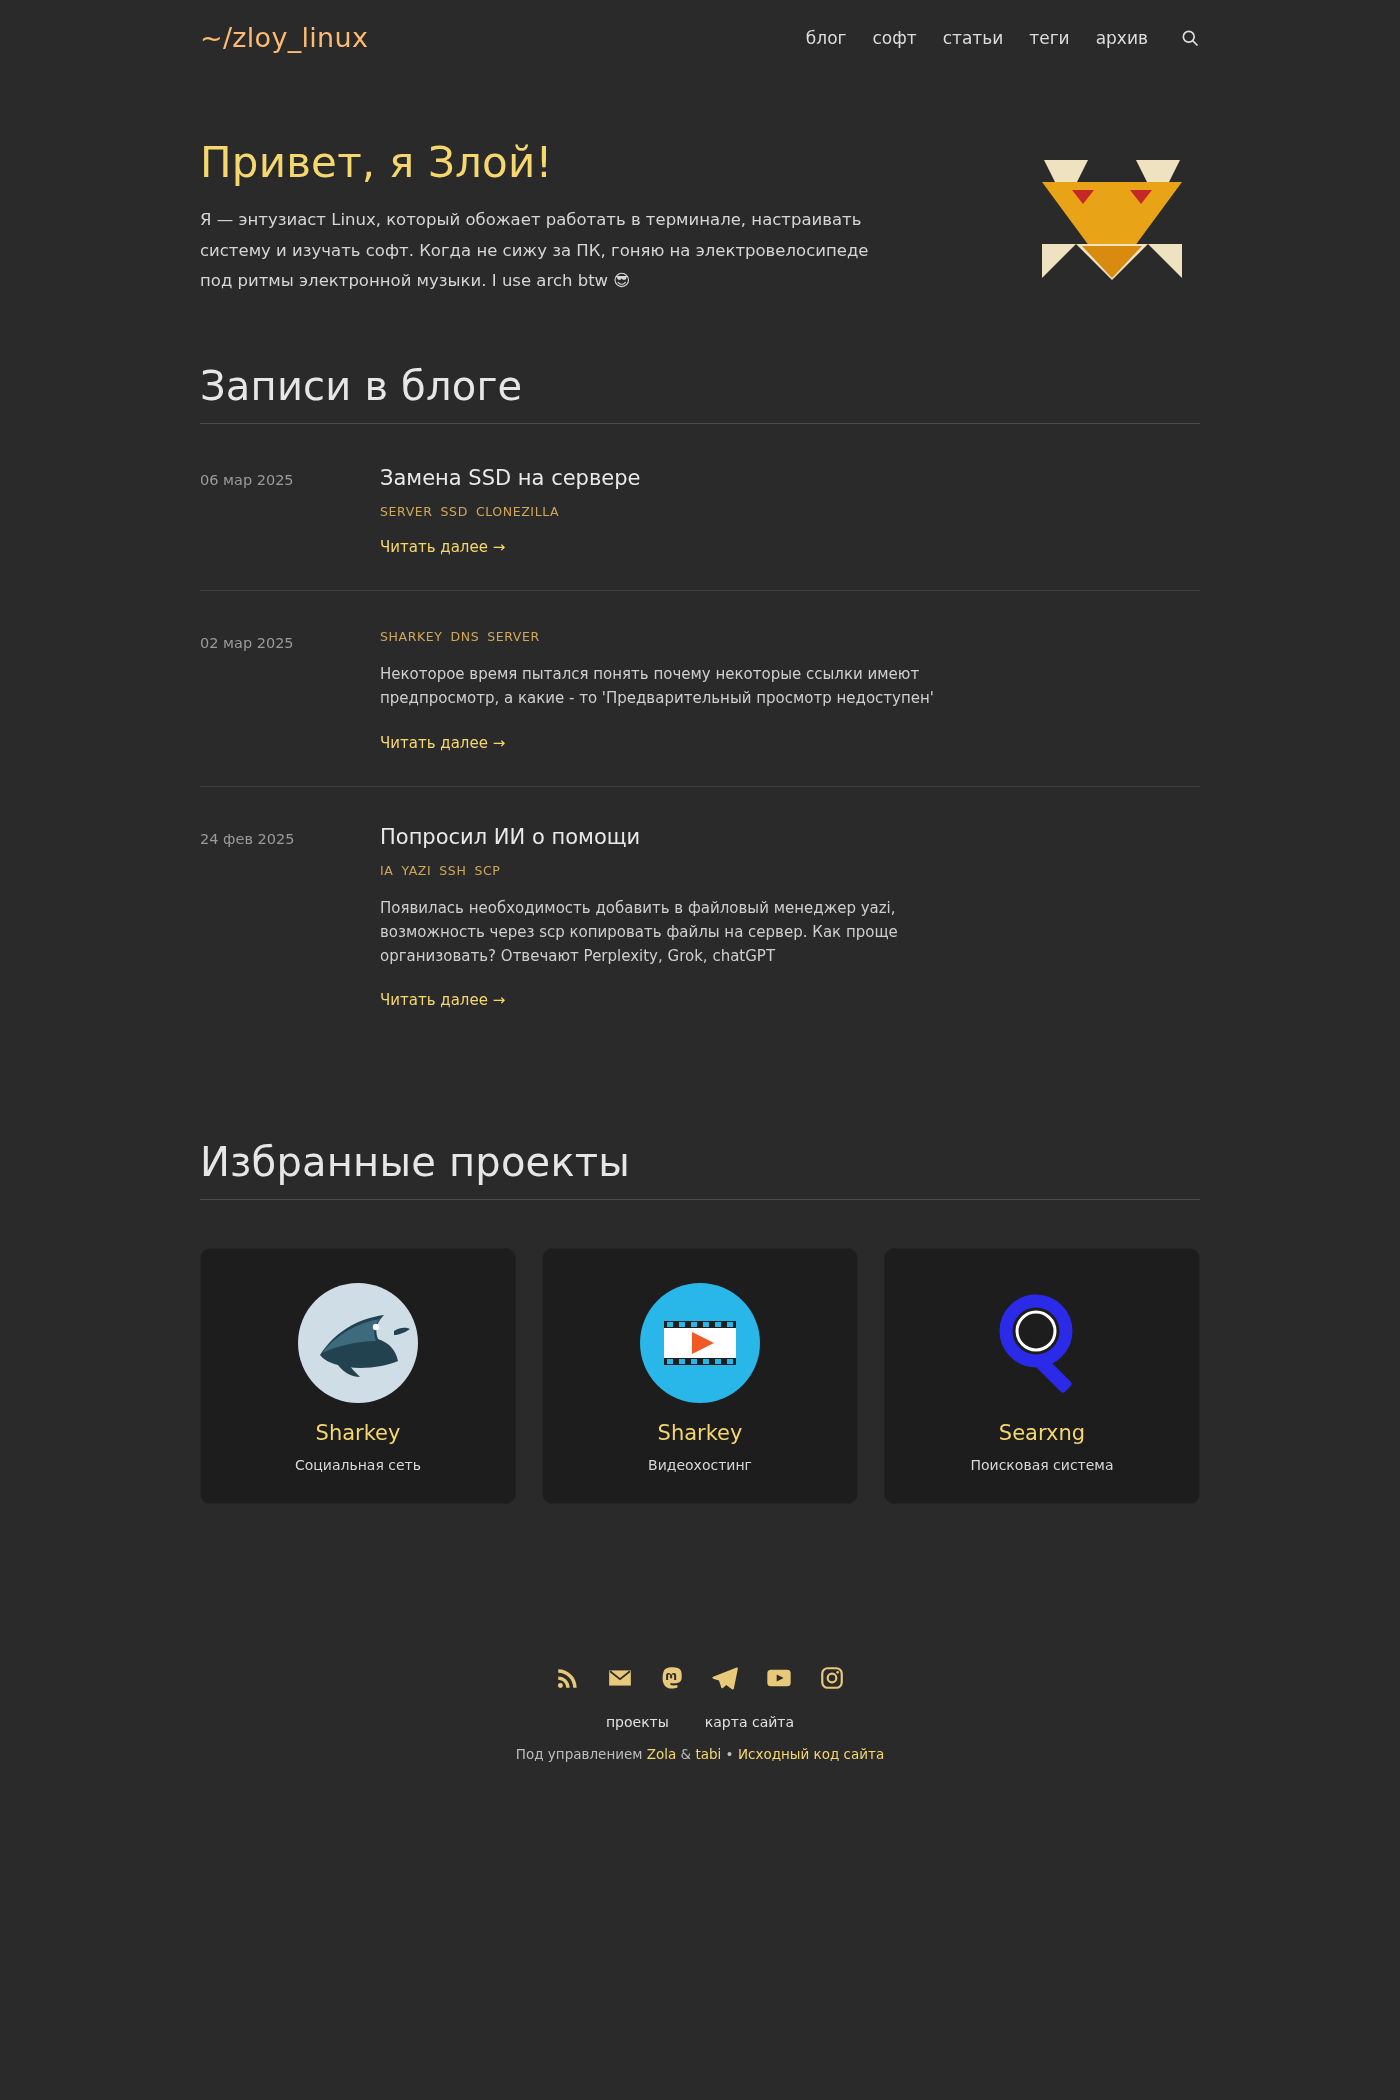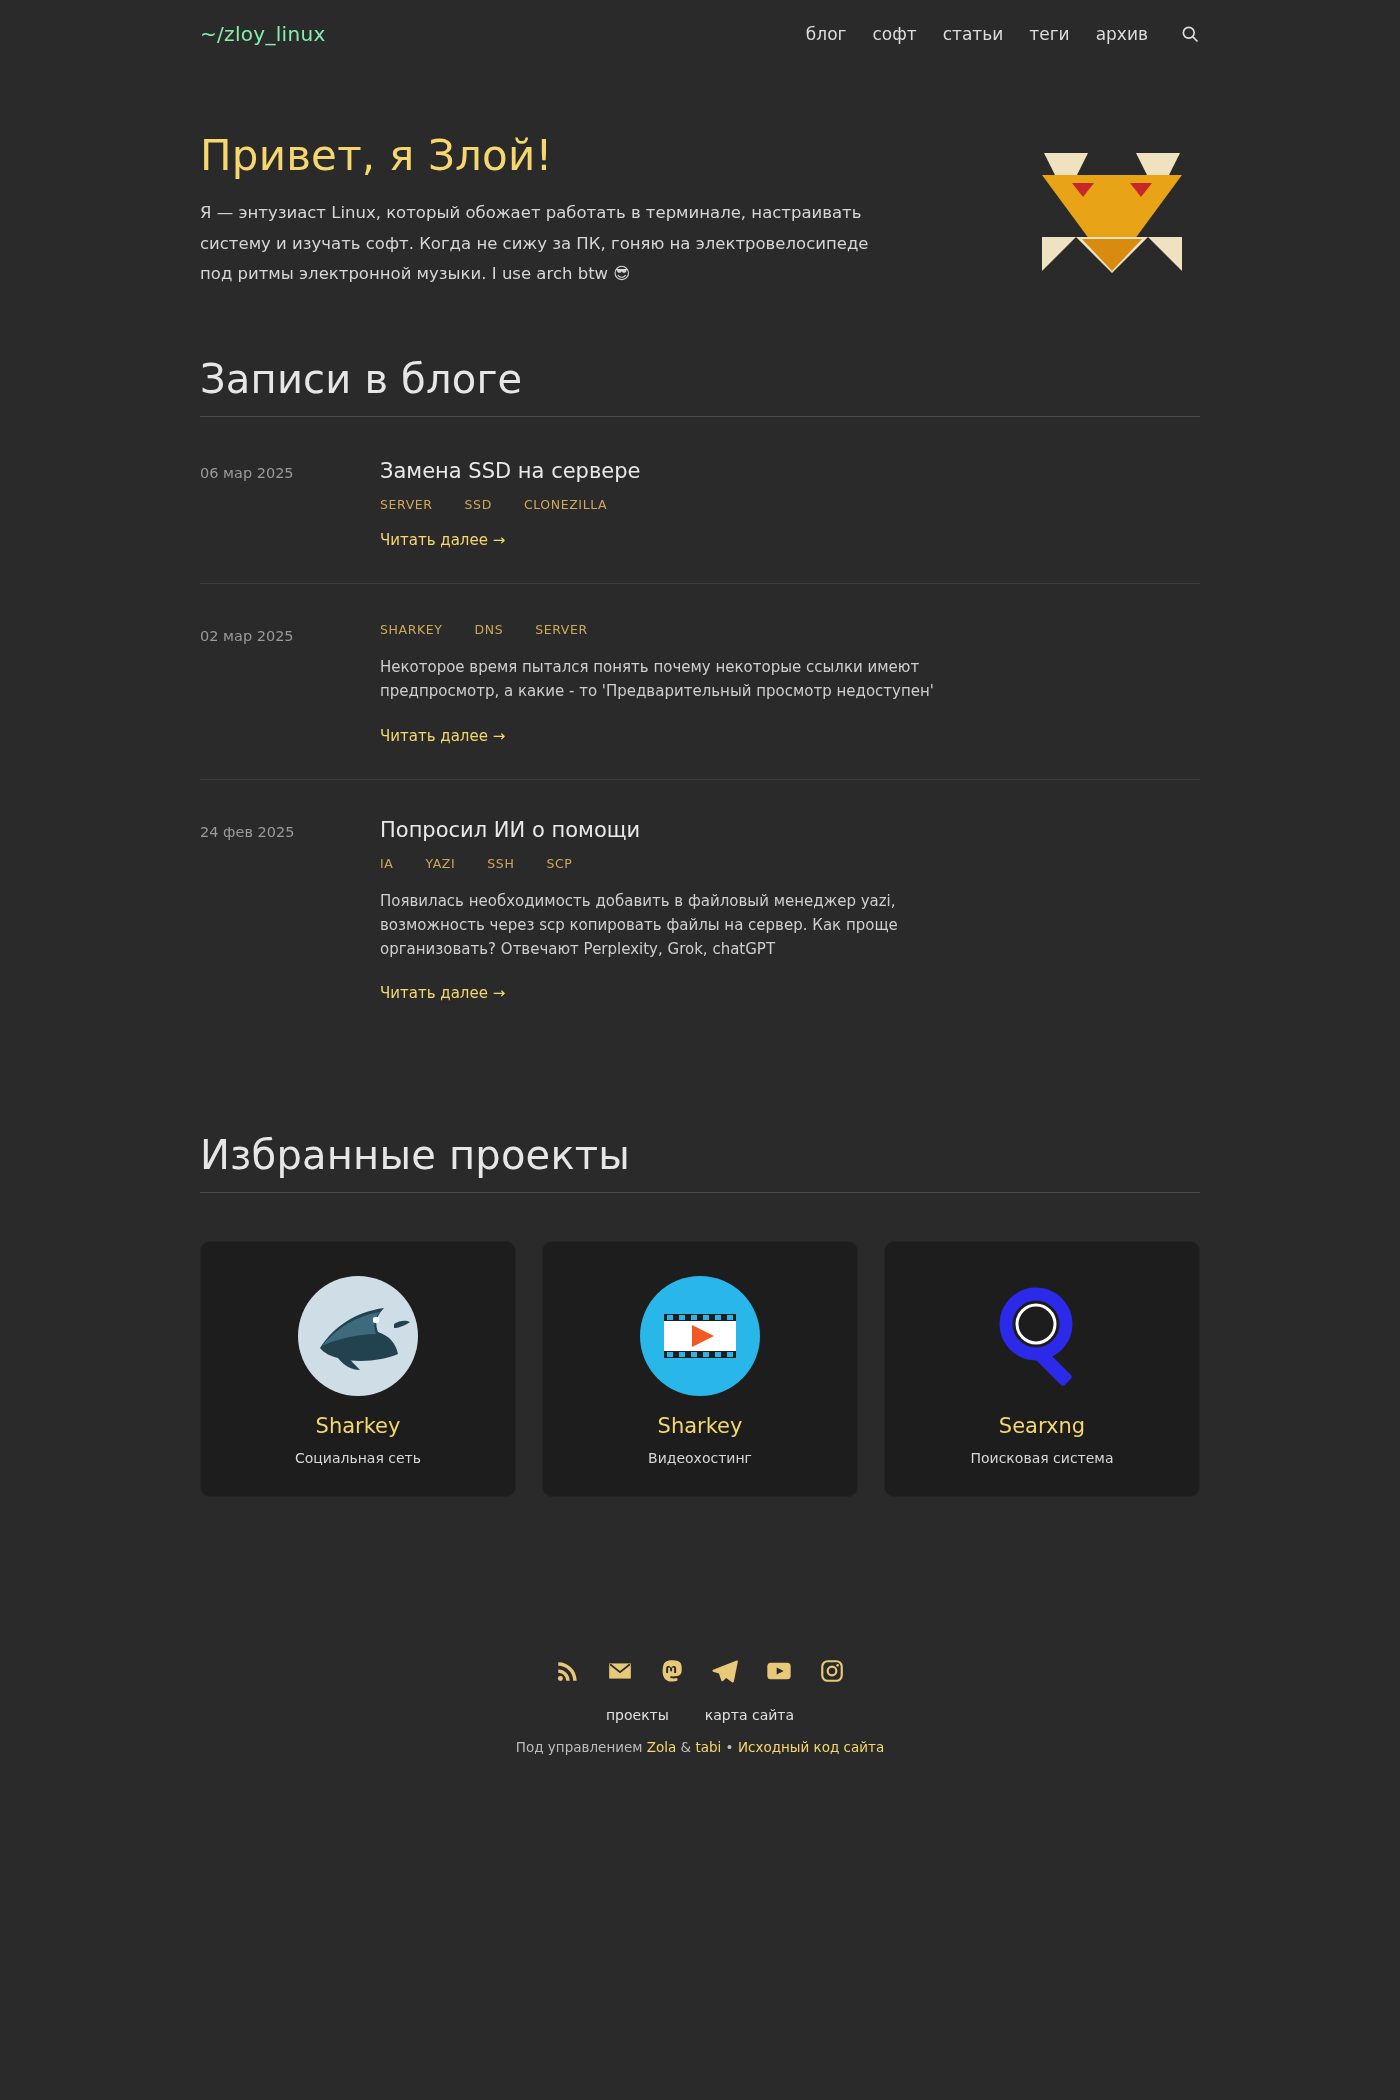--- a/index.html
+++ b/index.html
@@ -25,22 +25,22 @@
   
   header.site-header {
     width: 1000px;
     margin: 0 auto;
     display: flex;
     align-items: center;
     justify-content: space-between;
     padding: 22px 0 10px 0;
   }
   .brand {
-    color: #86efac;
-    font-size: 20px;
+    color: #fdba74;
+    font-size: 27px;
     letter-spacing: 0.3px;
     text-decoration: none;
     font-family: "DejaVu Sans", "Liberation Sans", sans-serif;
   }
   nav.main-nav {
     display: flex;
     align-items: center;
     gap: 26px;
   }
   nav.main-nav a {
@@ -116,21 +116,21 @@
   .post-title {
     font-size: 21px;
     color: #e9e9e9;
     margin: 0 0 14px 0;
     font-weight: normal;
     text-decoration: none;
     display: block;
   }
   .tags {
     display: flex;
-    gap: 32px;
+    gap: 8px;
     margin-bottom: 18px;
     flex-wrap: wrap;
   }
   .tag {
     color: #d0a85c;
     font-size: 12.5px;
     letter-spacing: 0.6px;
     text-decoration: none;
     text-transform: uppercase;
   }

